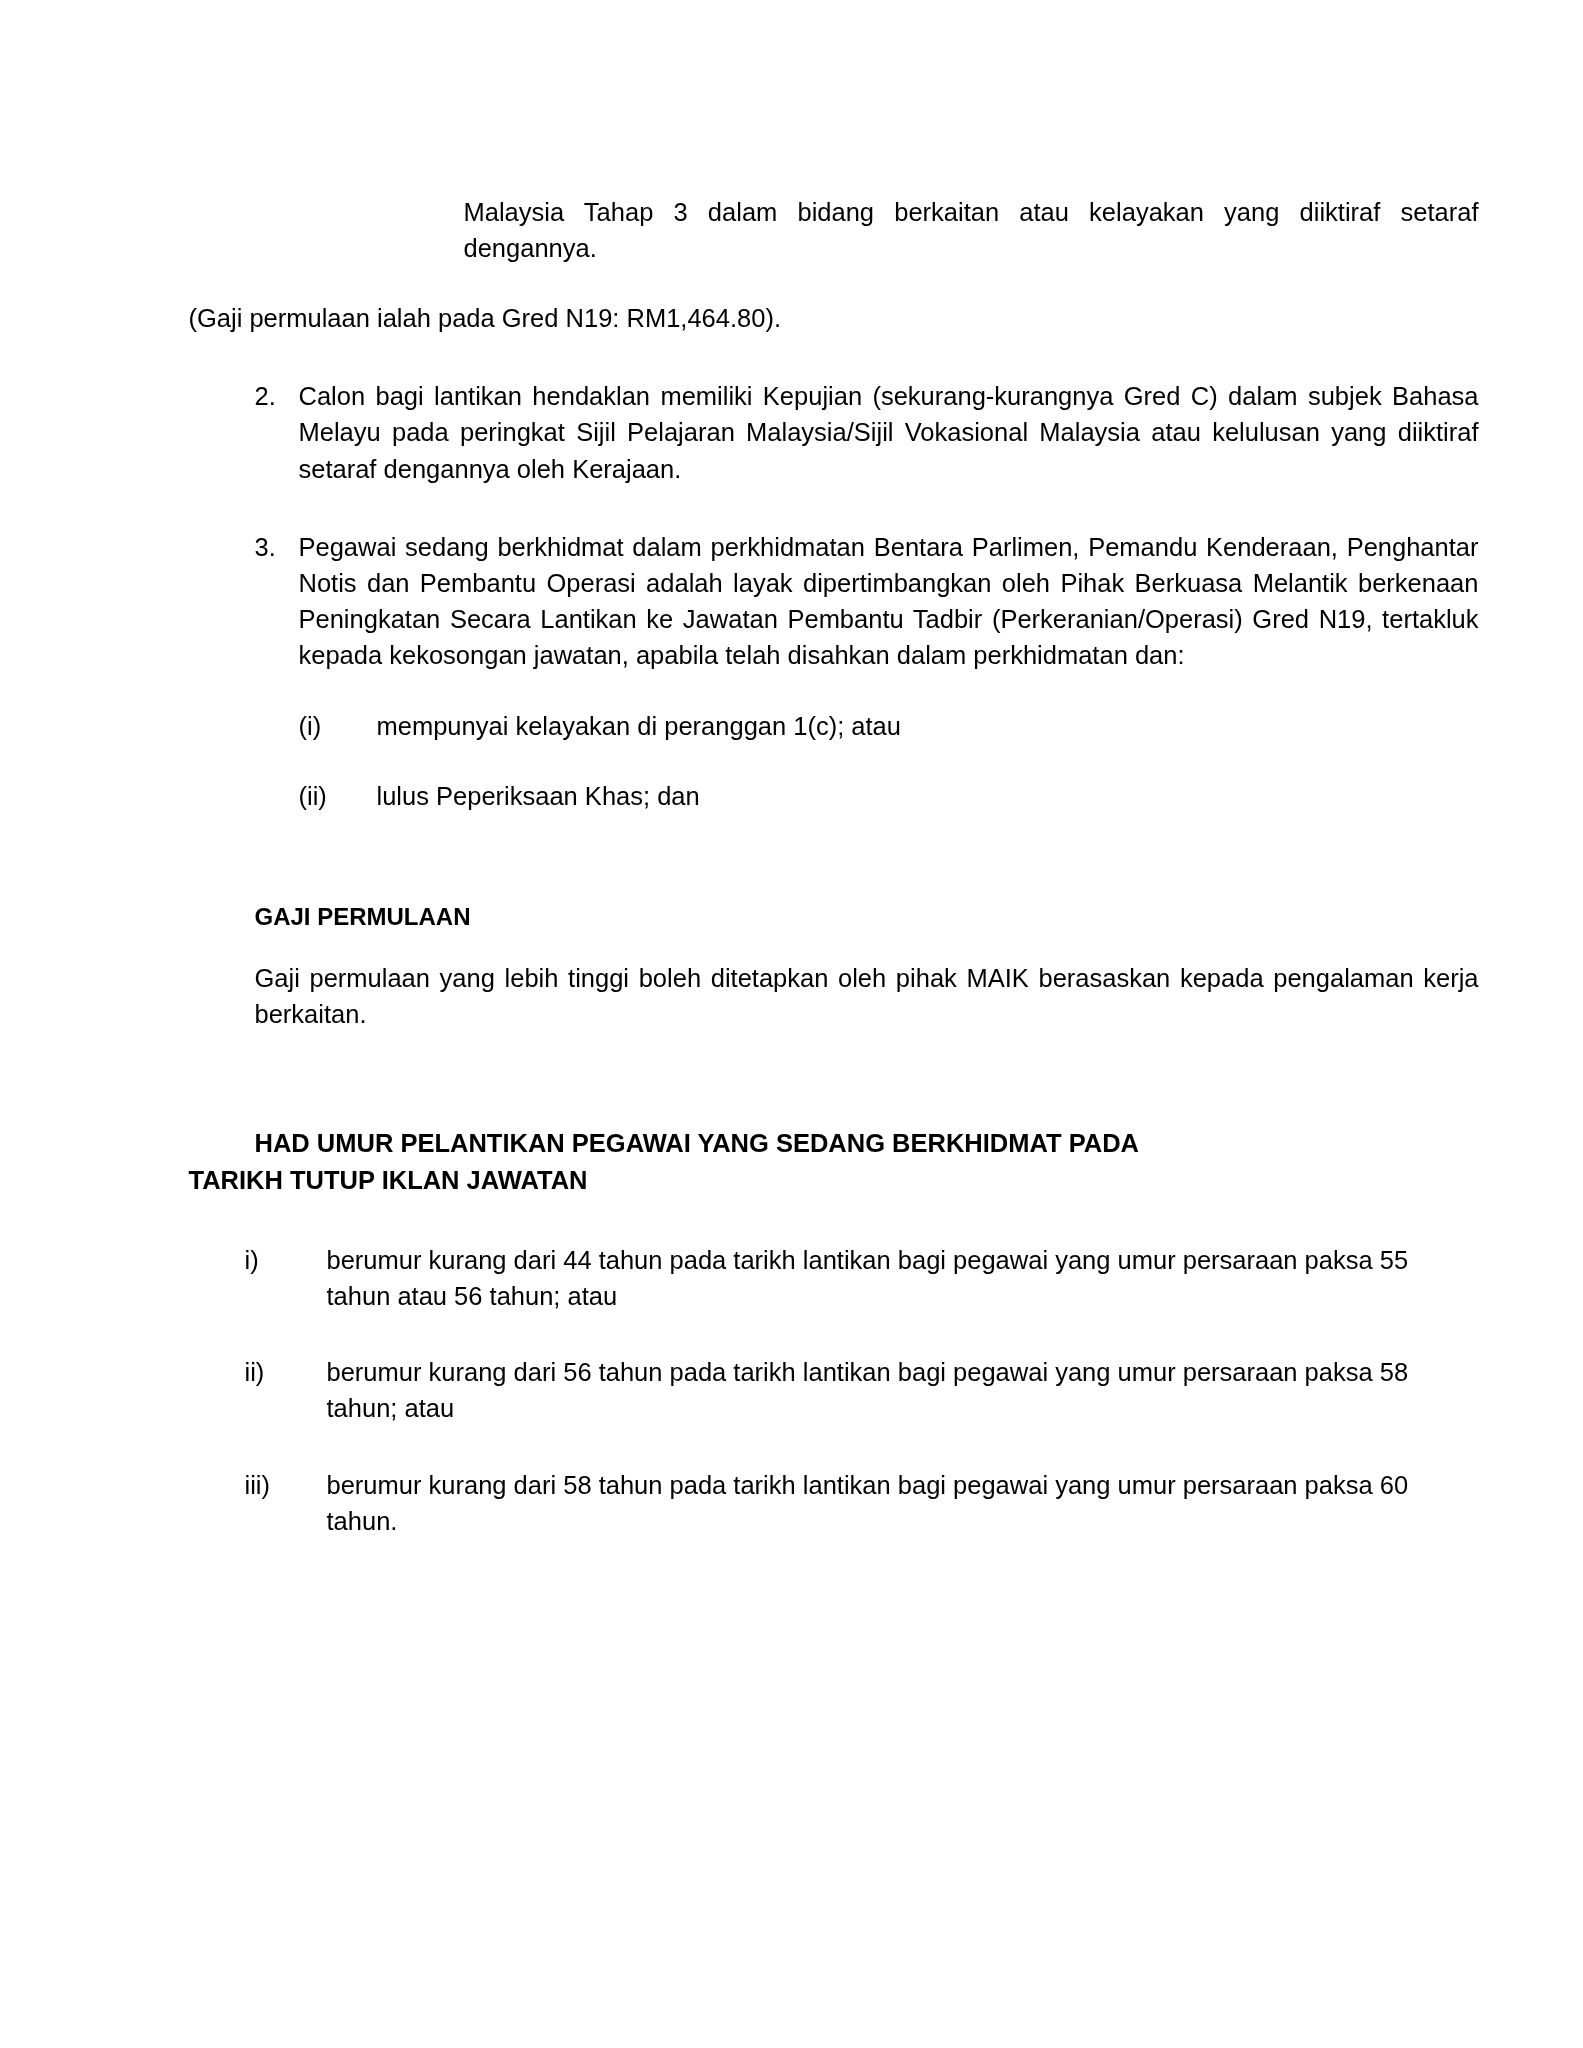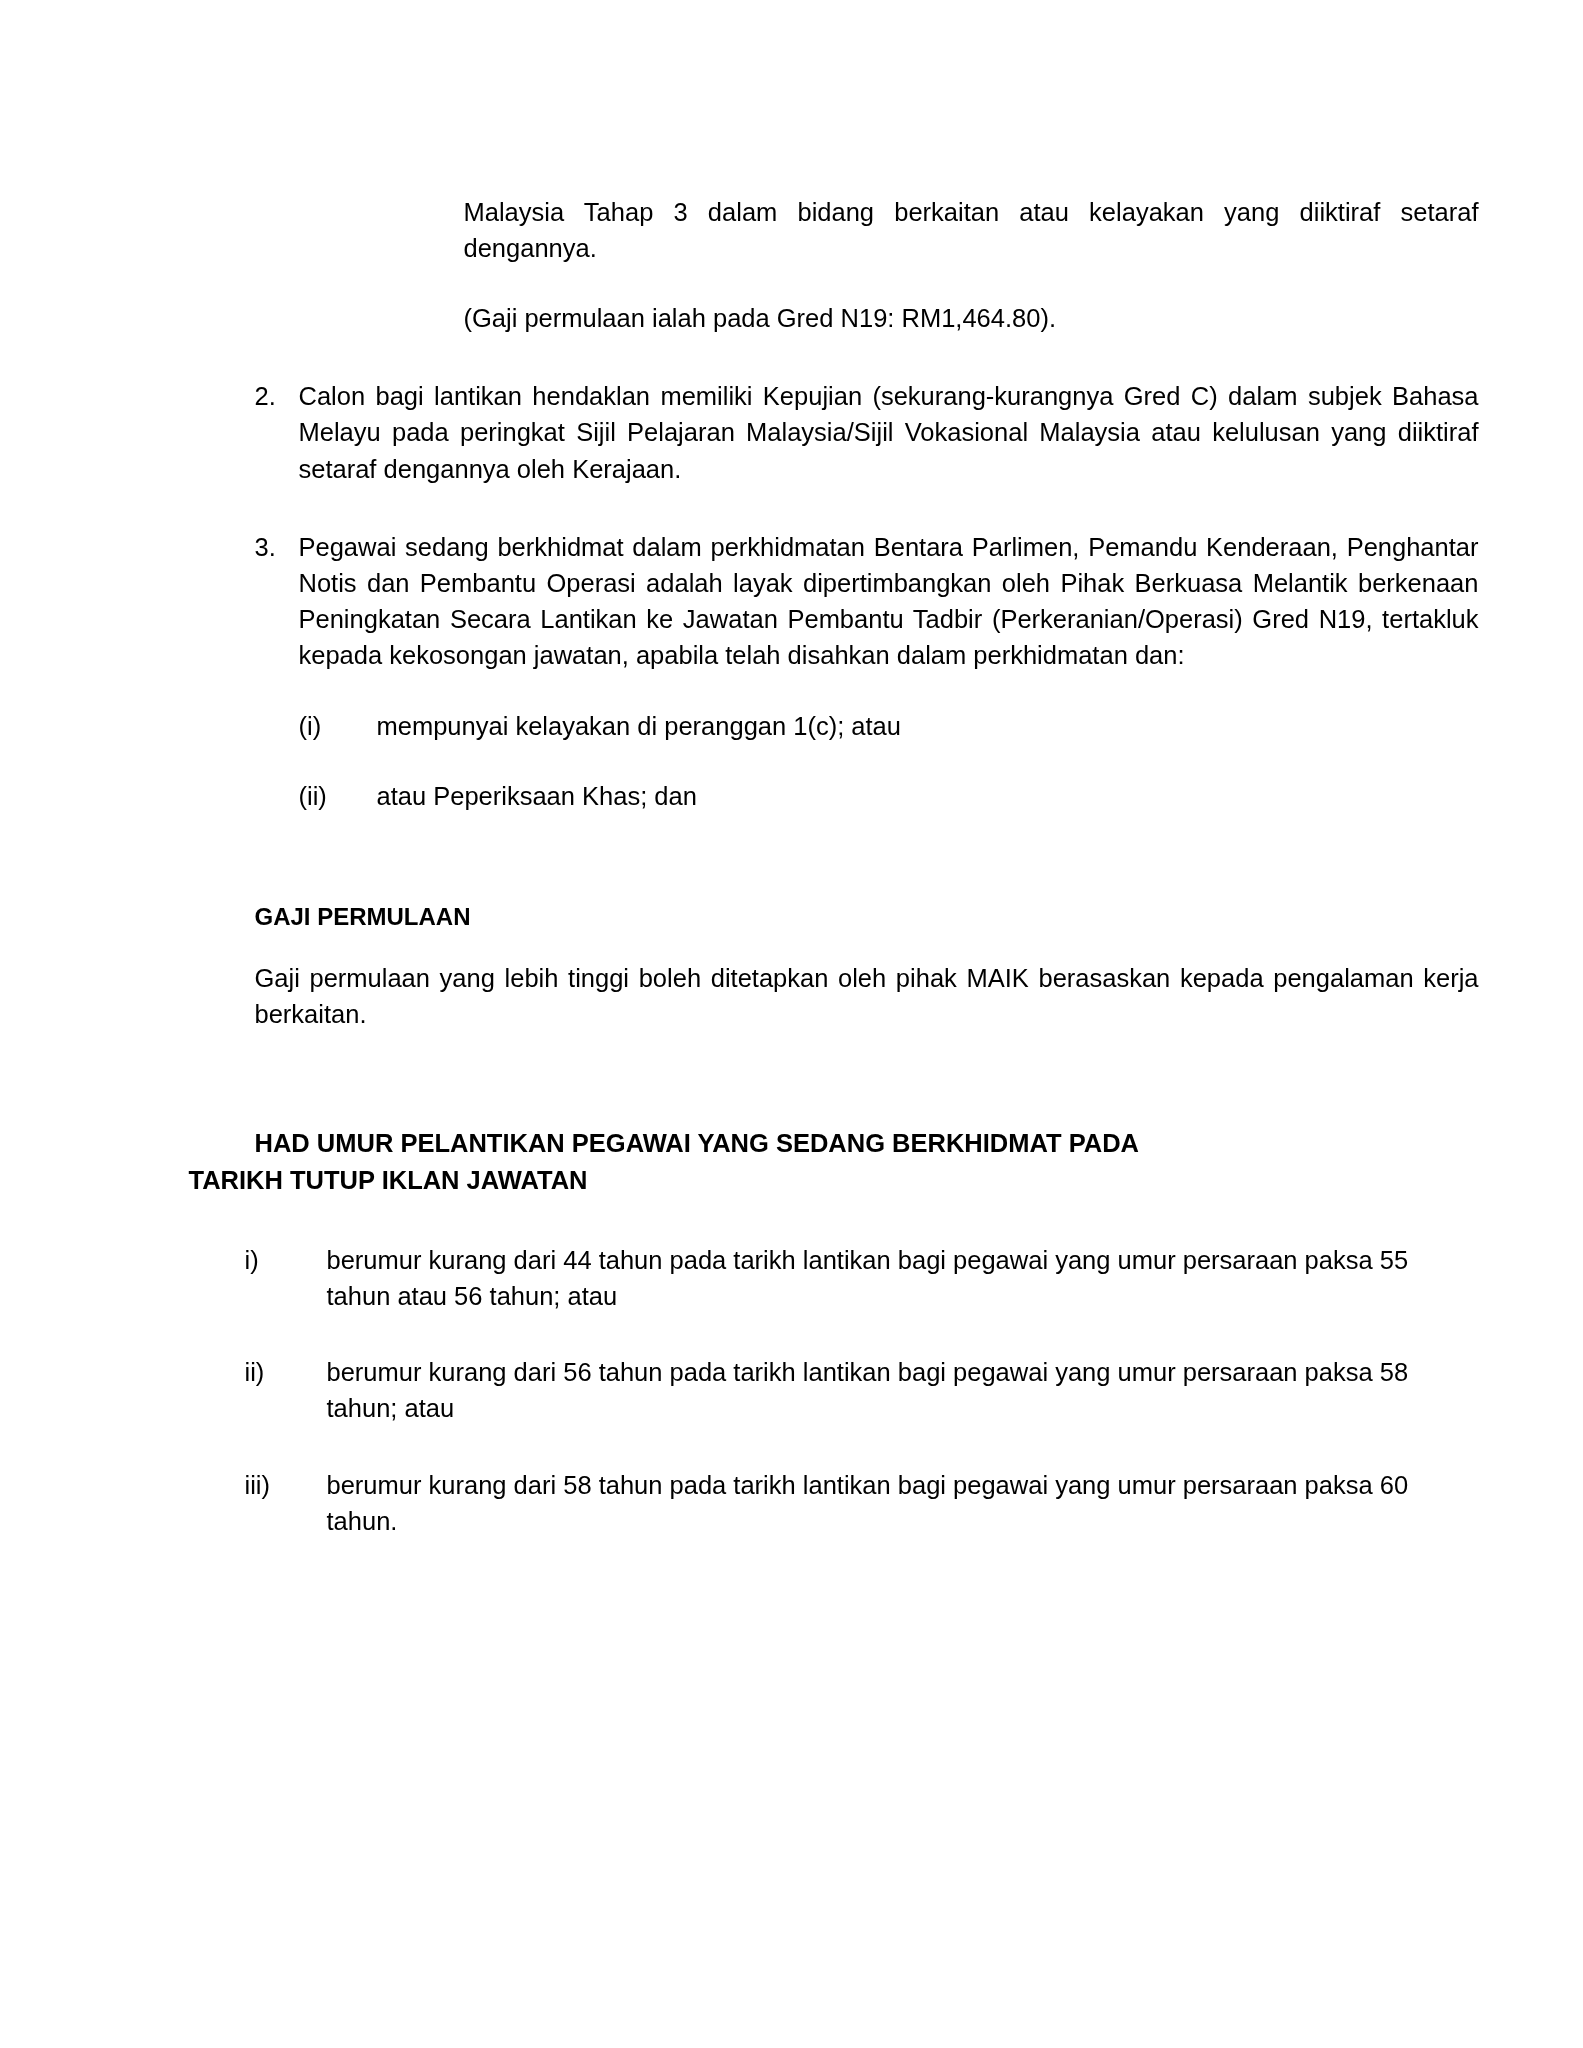--- a/index.html
+++ b/index.html
@@ -27,21 +27,20 @@
     line-height: 1.42;
   }
 
   
   .cont-para {
     margin-left: 275px;
     text-align: justify;
     text-justify: inter-word;
   }
   .cont-para-2 {
-    margin-left: 275px;
     margin-top: 34px;
     text-align: left;
   }
 
   
   .item {
     display: flex;
     margin-top: 42px;
   }
   .item .num {
@@ -133,21 +132,21 @@
       <div class="body">Pegawai sedang berkhidmat dalam perkhidmatan Bentara Parlimen, Pemandu Kenderaan, Penghantar Notis dan Pembantu Operasi adalah layak dipertimbangkan oleh Pihak Berkuasa Melantik berkenaan Peningkatan Secara Lantikan ke Jawatan Pembantu Tadbir (Perkeranian/Operasi) Gred N19, tertakluk kepada kekosongan jawatan, apabila telah disahkan dalam perkhidmatan dan:</div>
     </div>
 
     <div class="subitem">
       <div class="rnum">(i)</div>
       <div class="rbody">mempunyai kelayakan di peranggan 1(c); atau</div>
     </div>
 
     <div class="subitem">
       <div class="rnum">(ii)</div>
-      <div class="rbody">atau Peperiksaan Khas; dan</div>
+      <div class="rbody">lulus Peperiksaan Khas; dan</div>
     </div>
 
     <div class="spacer-lg"></div>
 
     <h2 class="heading" style="font-size:24px;margin-top:0;margin-bottom:0;">GAJI PERMULAAN</h2>
 
     <p class="plain-para">Gaji permulaan yang lebih tinggi boleh ditetapkan oleh pihak MAIK berasaskan kepada pengalaman kerja berkaitan.</p>
 
     <div class="spacer-md"></div>
 

